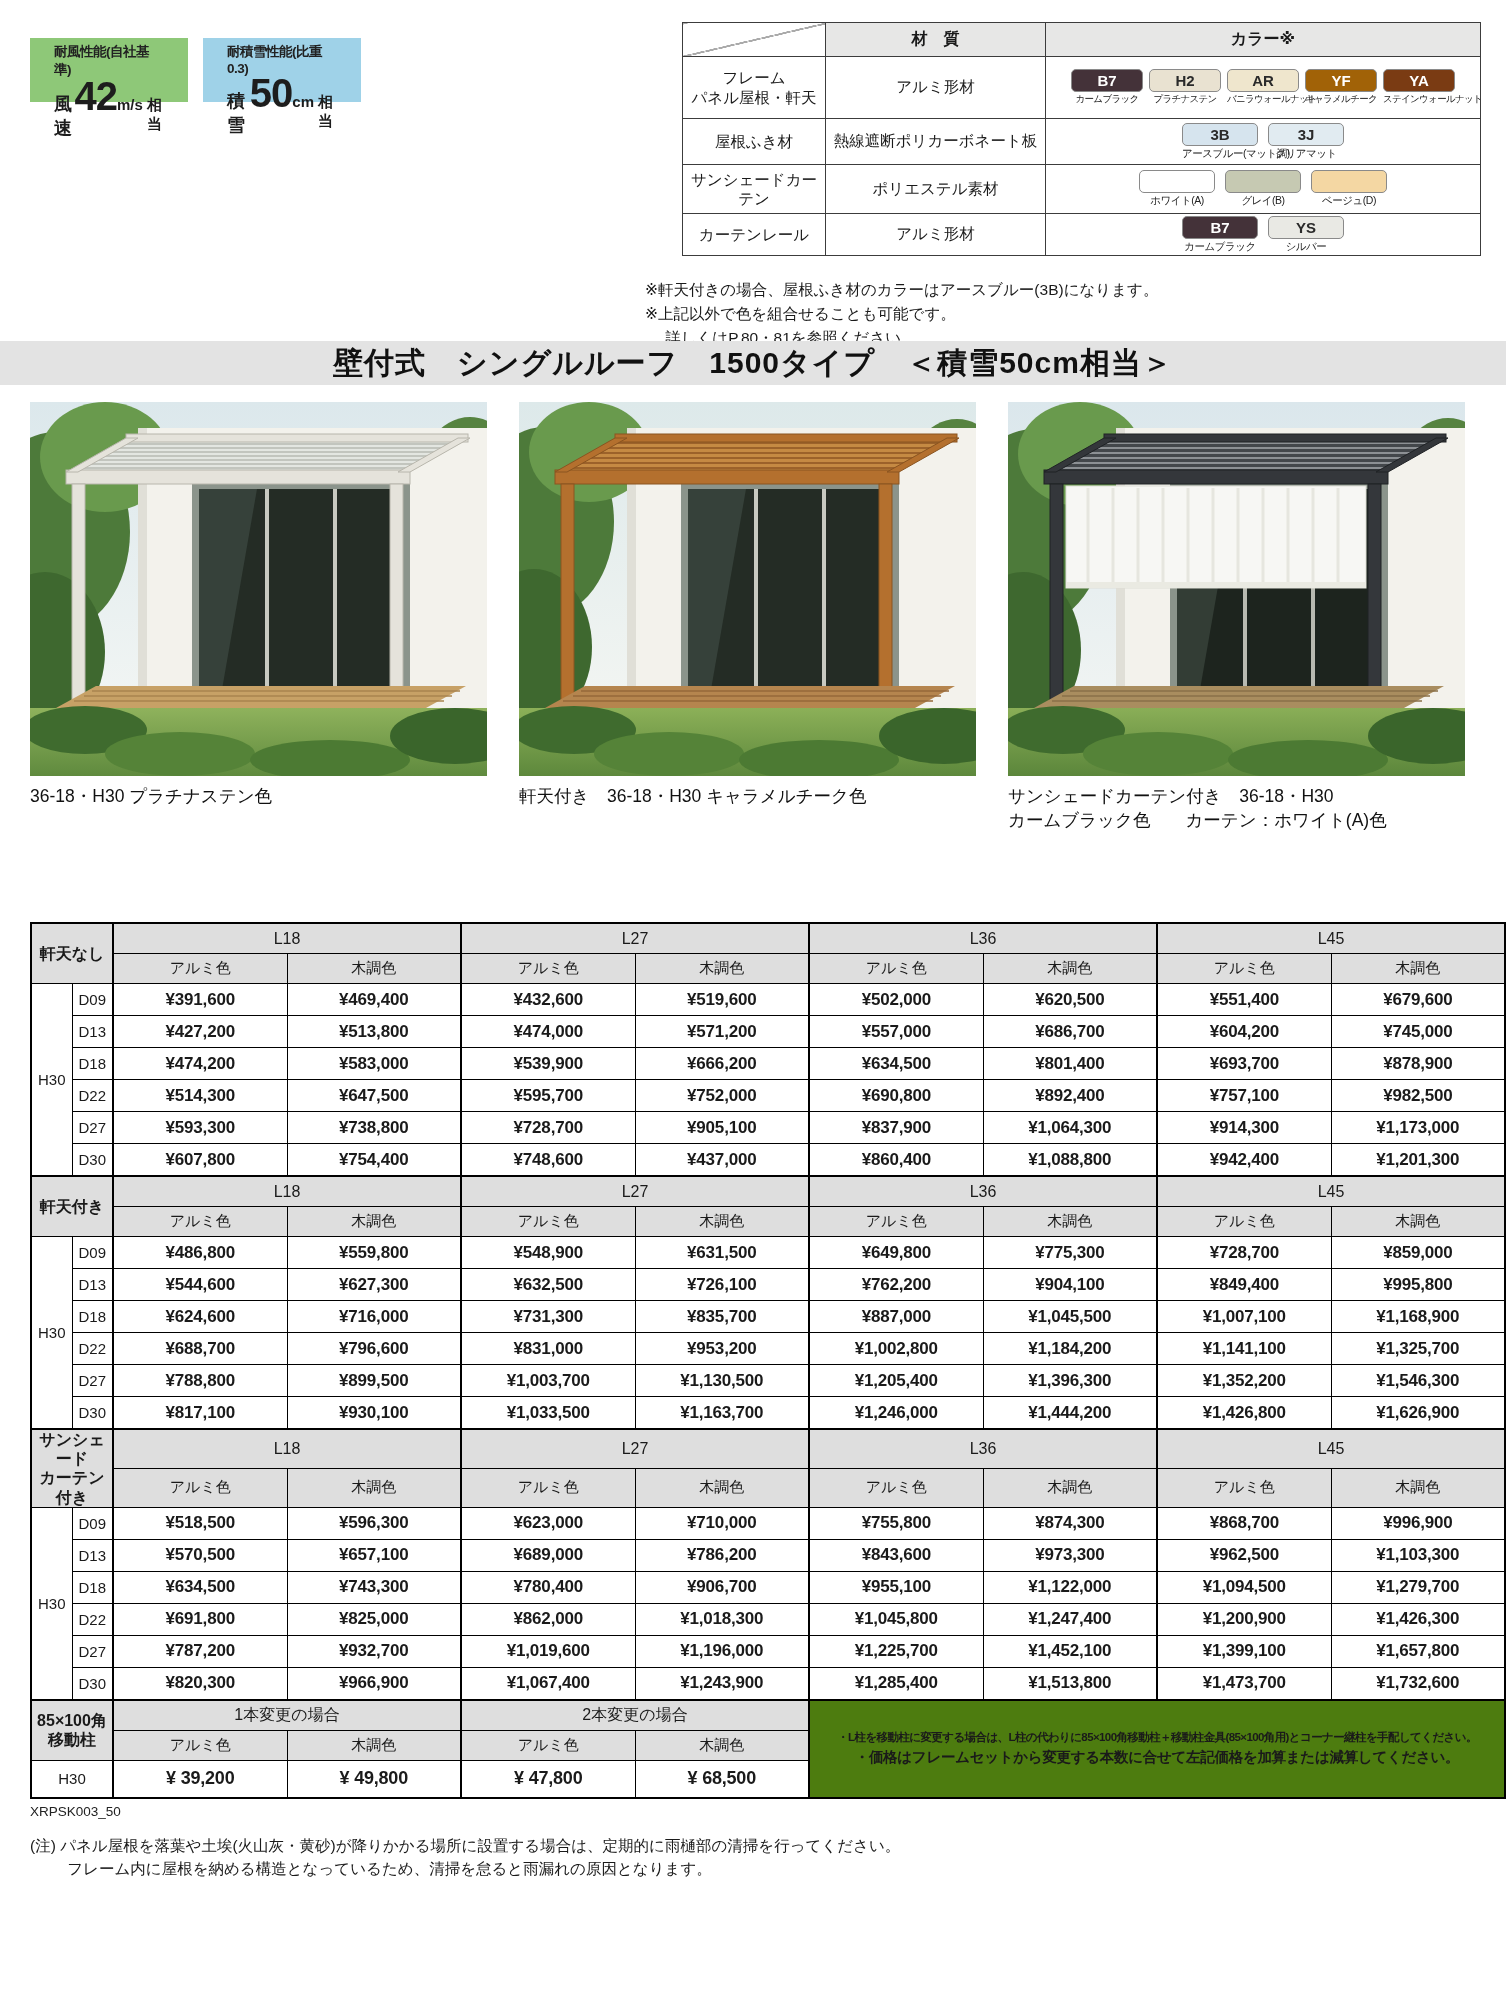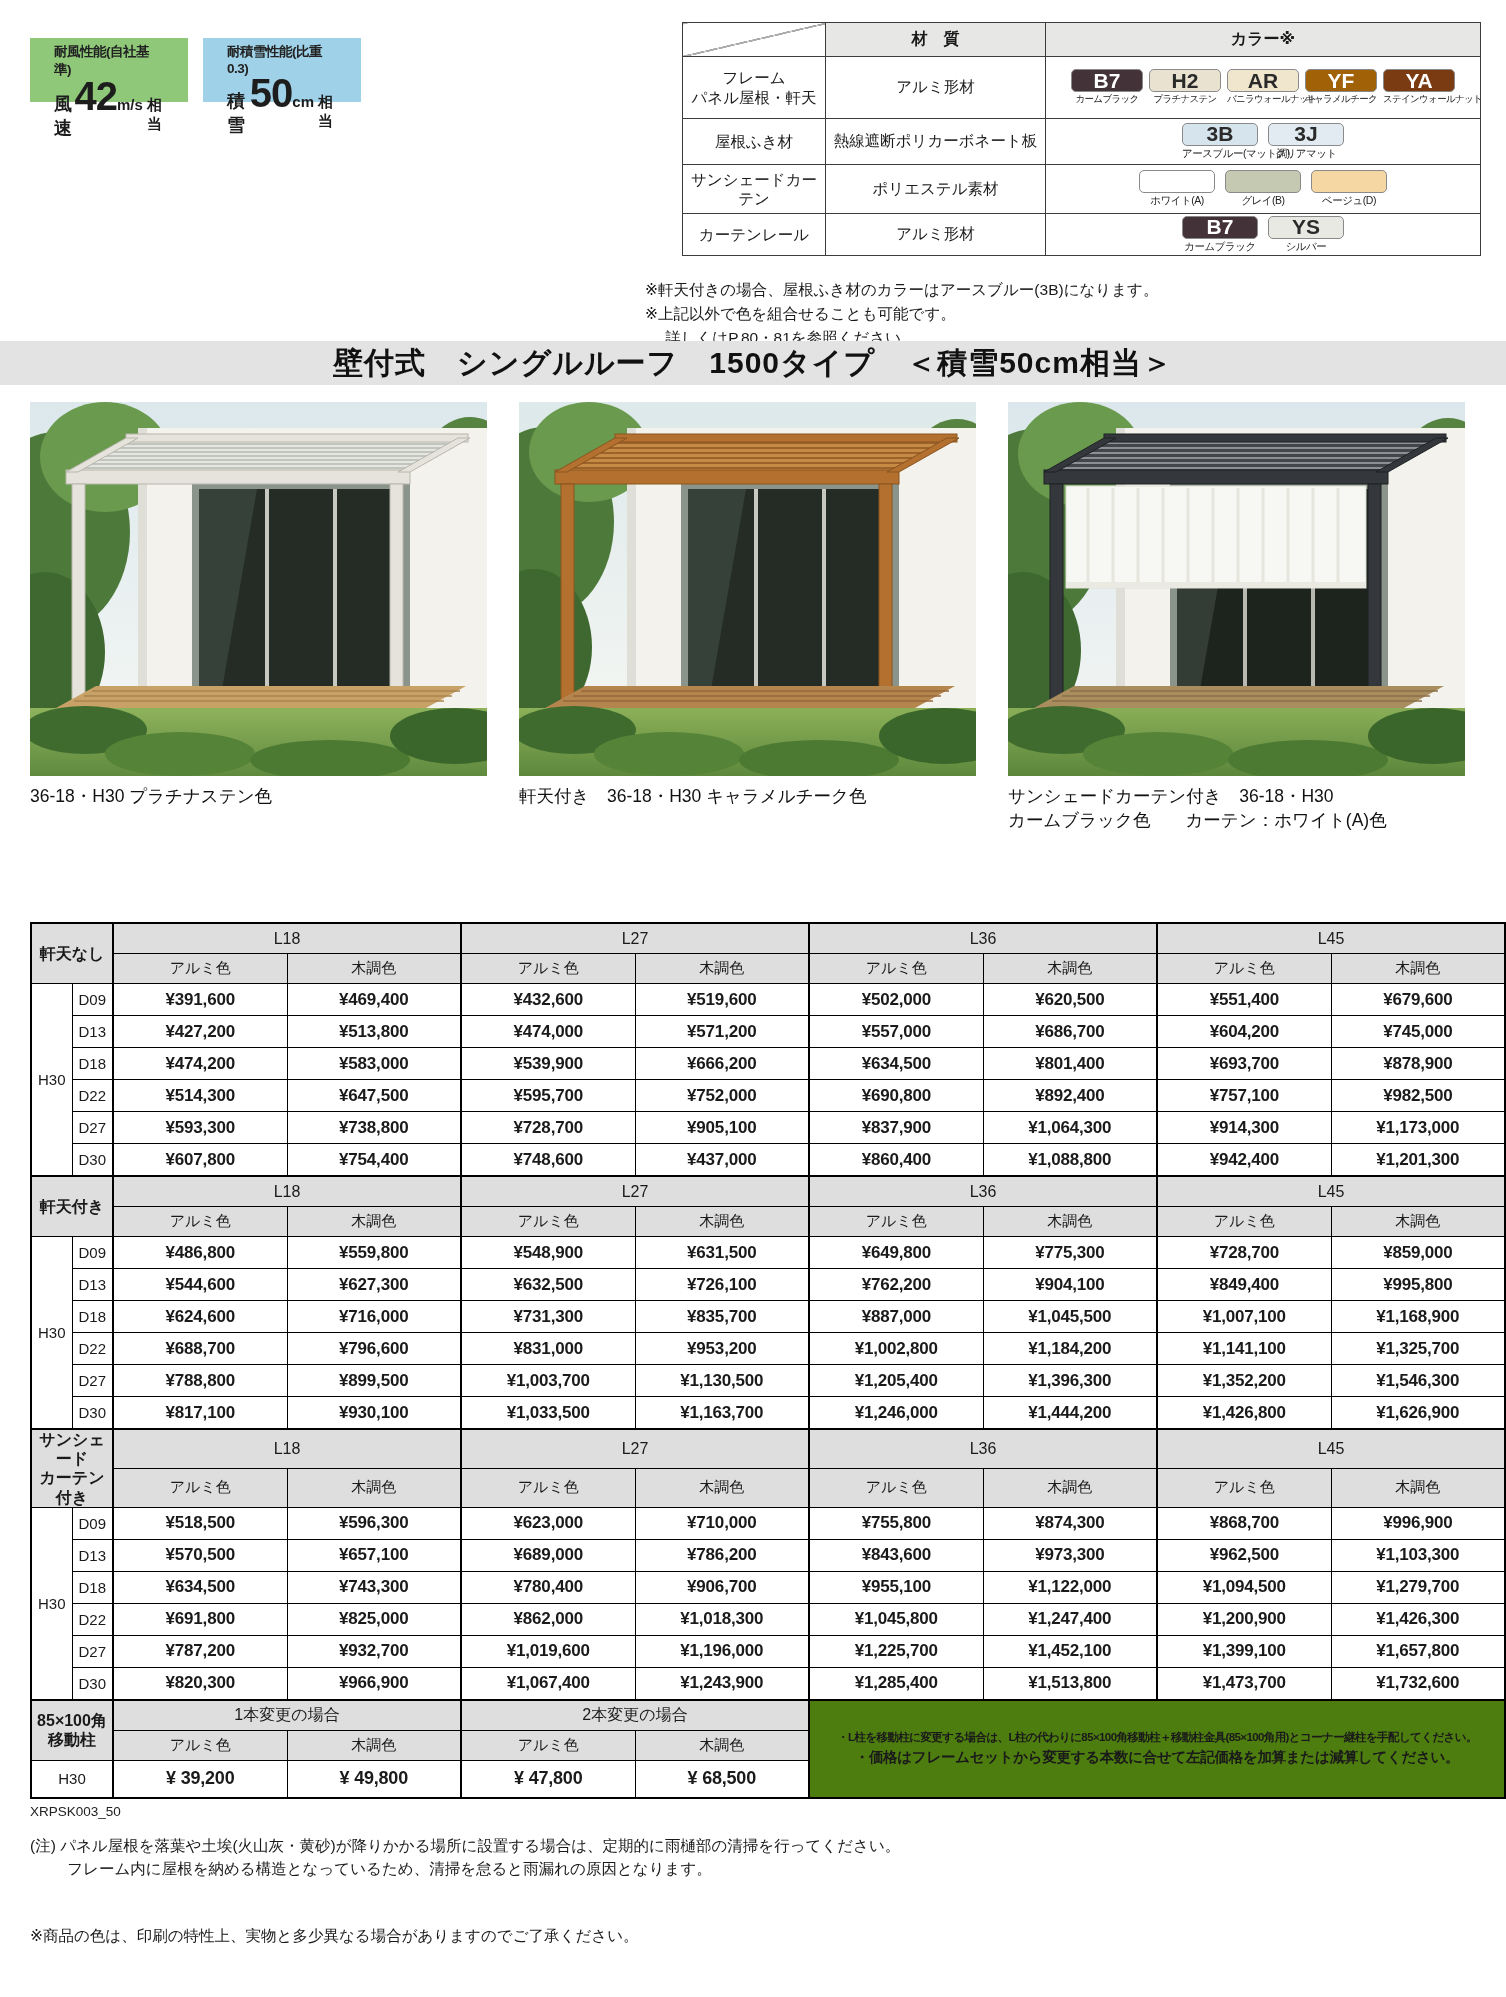--- a/index.html
+++ b/index.html
@@ -21,21 +21,21 @@
   .materials th,.materials td{border:1.5px solid #3c3c3c;padding:0;vertical-align:middle;}
   .materials thead th{background:#e7e7e6;font-size:16px;font-weight:bold;height:33px;}
   .materials th.corner{background:linear-gradient(to bottom right,#fff 49.3%,#555 49.3%,#555 50.7%,#fff 50.7%);}
   .mat-label{font-size:15.5px;font-weight:normal;text-align:center;white-space:pre-line;line-height:1.25;background:#fff;}
   .mat-material{font-size:15.5px;text-align:center;}
   .mat-swatches{text-align:center;}
   .swatch-row{display:flex;justify-content:center;align-items:flex-start;gap:10px;}
   .swatch-row.tight{gap:6px;}
   .swatch-wrap{width:76px;}
   .tight .swatch-wrap{width:72px;}
-  .swatch{height:23px;border-radius:5px;border:1px solid #8a8a8a;display:flex;align-items:center;justify-content:center;font-size:21px;font-weight:bold;box-sizing:border-box;}
+  .swatch{height:23px;border-radius:5px;border:1px solid #8a8a8a;display:flex;align-items:center;justify-content:center;font-size:15px;font-weight:bold;box-sizing:border-box;}
   .swatch-name{font-size:10.5px;margin-top:1px;text-align:center;white-space:nowrap;letter-spacing:-0.5px;color:#222;}
   .tight .swatch-name{font-size:9.5px;letter-spacing:-0.7px;}
   tbody tr.mrow-0{height:62px;} tbody tr.mrow-1{height:46px;}
   tbody tr.mrow-2{height:49px;} tbody tr.mrow-3{height:42px;}
 
   .materials-notes{position:absolute;top:278px;left:645px;font-size:15.5px;line-height:1.55;color:#1a1a1a;}
   .materials-notes .indent{padding-left:1.3em;}
 
   
   .title-band{position:absolute;top:341px;left:0;width:1506px;height:44px;background:#e3e3e3;display:flex;align-items:center;justify-content:center;font-size:30px;font-weight:bold;letter-spacing:1px;color:#111;}
@@ -755,16 +755,15 @@
         </table>
       </div>
     <div class="product-code">XRPSK003_50</div>
     <div class="caution">
       <div>(注) パネル屋根を落葉や土埃(火山灰・黄砂)が降りかかる場所に設置する場合は、定期的に雨樋部の清掃を行ってください。</div>
       <div class="indent">フレーム内に屋根を納める構造となっているため、清掃を怠ると雨漏れの原因となります。</div>
     </div>
   </div>
 
   <div class="bottom-notes">
-    <div>※商品の色は、印刷の特性上、実物と多少異なる場合がありますのでご了承ください。</div>
   </div>
 
 </div>
 
 </body></html>

